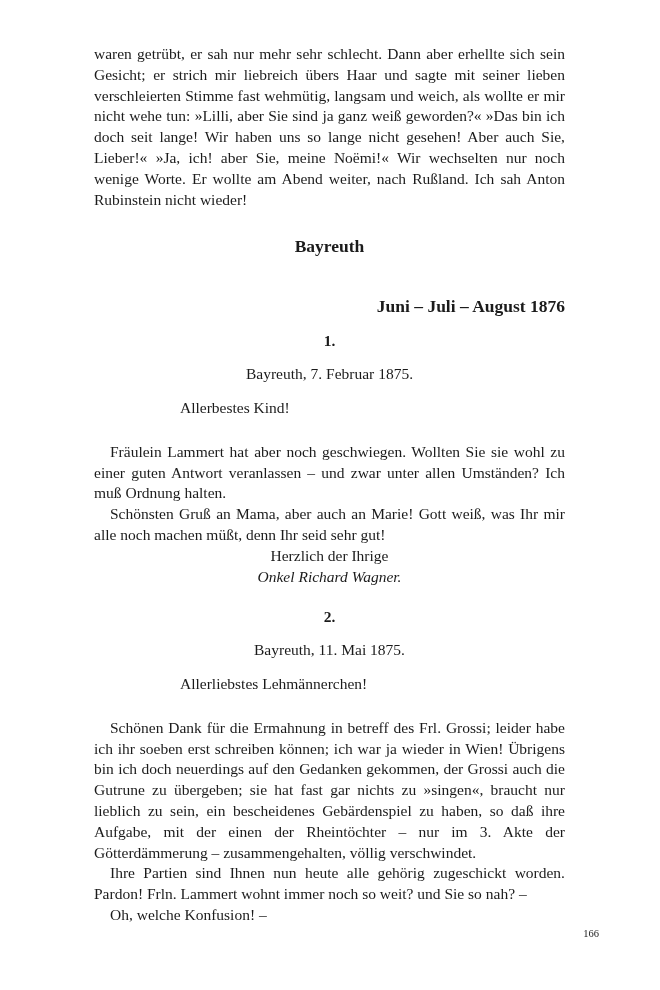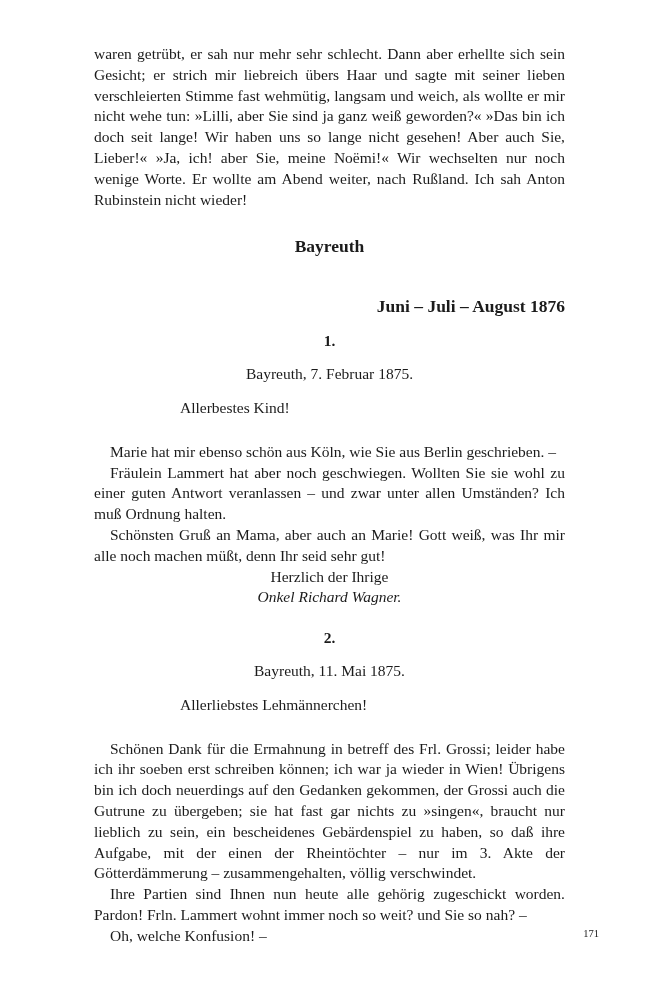--- a/index.html
+++ b/index.html
@@ -87,34 +87,33 @@
 
   <h1 class="chapter-heading">Bayreuth</h1>
 
   <h2 class="chapter-subheading">Juni – Juli – August 1876</h2>
 
   <section class="letter">
     <div class="letter-number">1.</div>
     <div class="dateline">Bayreuth, 7. Februar 1875.</div>
     <div class="salutation">Allerbestes Kind!</div>
     <div class="letter-body">
-      <p class="justified para">Marie hat mir ebenso schön aus Köln, wie Sie aus Berlin geschrieben. –</p>
       <p class="justified para">Fräulein Lammert hat aber noch geschwiegen. Wollten Sie sie wohl zu einer guten Antwort veranlassen – und zwar unter allen Umständen? Ich muß Ordnung halten.</p>
       <p class="justified para">Schönsten Gruß an Mama, aber auch an Marie! Gott weiß, was Ihr mir alle noch machen müßt, denn Ihr seid sehr gut!</p>
     </div>
     <div class="closing">Herzlich der Ihrige</div>
     <div class="signature">Onkel Richard Wagner.</div>
   </section>
 
   <section class="letter">
     <div class="letter-number">2.</div>
     <div class="dateline">Bayreuth, 11. Mai 1875.</div>
     <div class="salutation">Allerliebstes Lehmännerchen!</div>
     <div class="letter-body">
       <p class="justified para">Schönen Dank für die Ermahnung in betreff des Frl. Grossi; leider habe ich ihr soeben erst schreiben können; ich war ja wieder in Wien! Übrigens bin ich doch neuerdings auf den Gedanken gekommen, der Grossi auch die Gutrune zu übergeben; sie hat fast gar nichts zu »singen«, braucht nur lieblich zu sein, ein bescheidenes Gebärdenspiel zu haben, so daß ihre Aufgabe, mit der einen der Rheintöchter – nur im 3. Akte der Götterdämmerung – zusammengehalten, völlig verschwindet.</p>
       <p class="justified para">Ihre Partien sind Ihnen nun heute alle gehörig zugeschickt worden. Pardon! Frln. Lammert wohnt immer noch so weit? und Sie so nah? –</p>
       <p class="justified para">Oh, welche Konfusion! –</p>
     </div>
   </section>
 
-  <div class="page-number">171</div>
+  <div class="page-number">166</div>
 
 </div>
 
 </body></html>

